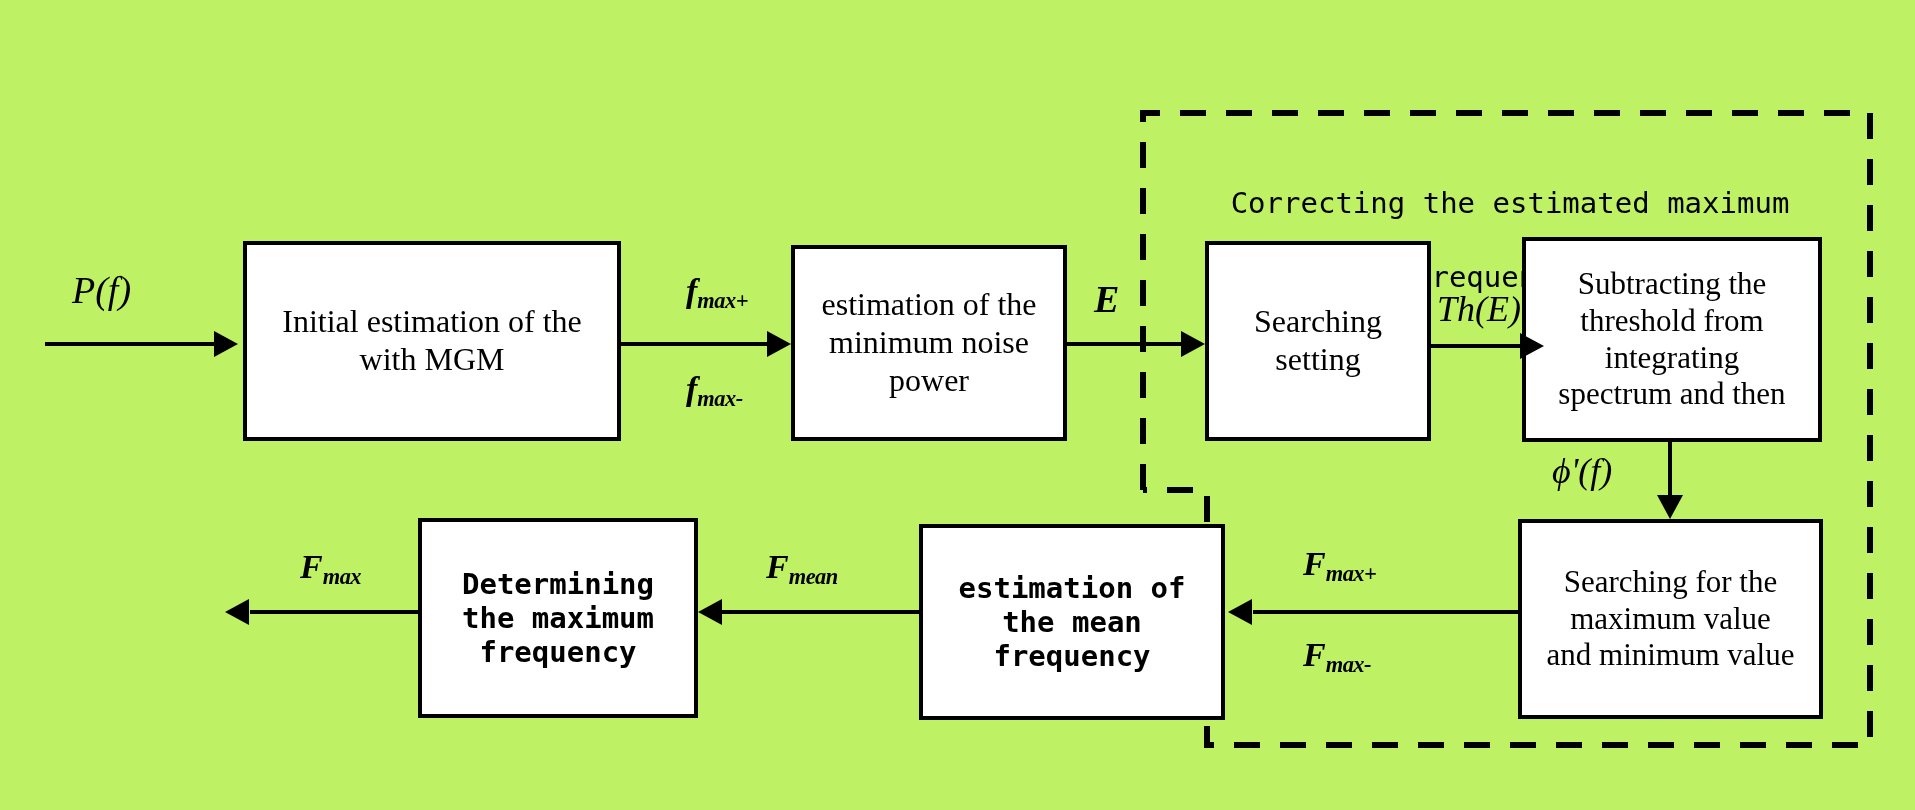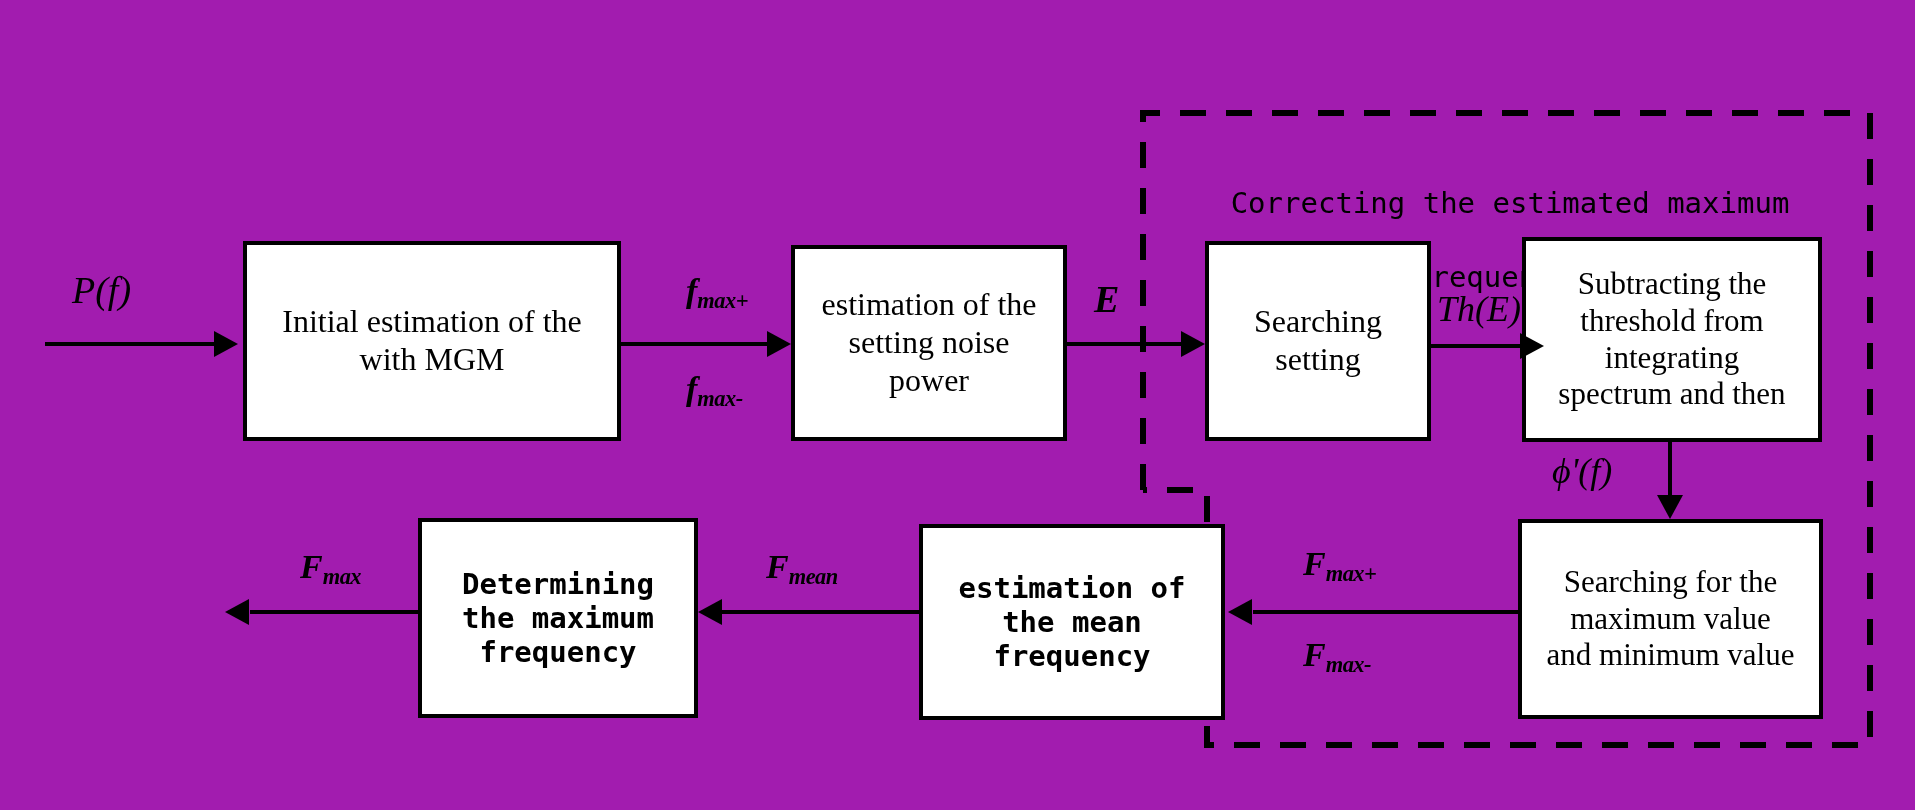--- a/index.html
+++ b/index.html
@@ -4,21 +4,21 @@
 <style>
   html, body {
     margin: 0;
     padding: 0;
     background: #ffffff;
   }
   #stage {
     position: relative;
     width: 1915px;
     height: 810px;
-    background: #a21caf;
+    background: #bef264;
     overflow: hidden;
     font-family: "Liberation Serif", serif;
     color: #000000;
   }
   .box {
     position: absolute;
     box-sizing: border-box;
     border: 4px solid #000;
     background: #fff;
     display: flex;
@@ -139,21 +139,21 @@
   <div class="lbl bolditalic" style="left:686px; top:370px; font-size:34px;">
     <span>f</span><span class="sub">max-</span>
   </div>
 
   <div class="hline" style="left:621px; top:342px; width:157px;"></div>
   <div class="arrow-r" style="left:767px; top:331px;"></div>
 
   <div class="box serif" style="left:791px; top:245px; width:276px; height:196px; font-size:32px;">
     <span>
       <span>estimation of the</span>
-      <span>setting noise</span>
+      <span>minimum noise</span>
       <span>power</span>
     </span>
   </div>
 
   <div class="lbl bolditalic" style="left:1094px; top:277px; font-size:38px;">
     <span>E</span>
   </div>
   <div class="hline" style="left:1067px; top:342px; width:125px;"></div>
   <div class="arrow-r" style="left:1181px; top:331px;"></div>
 

